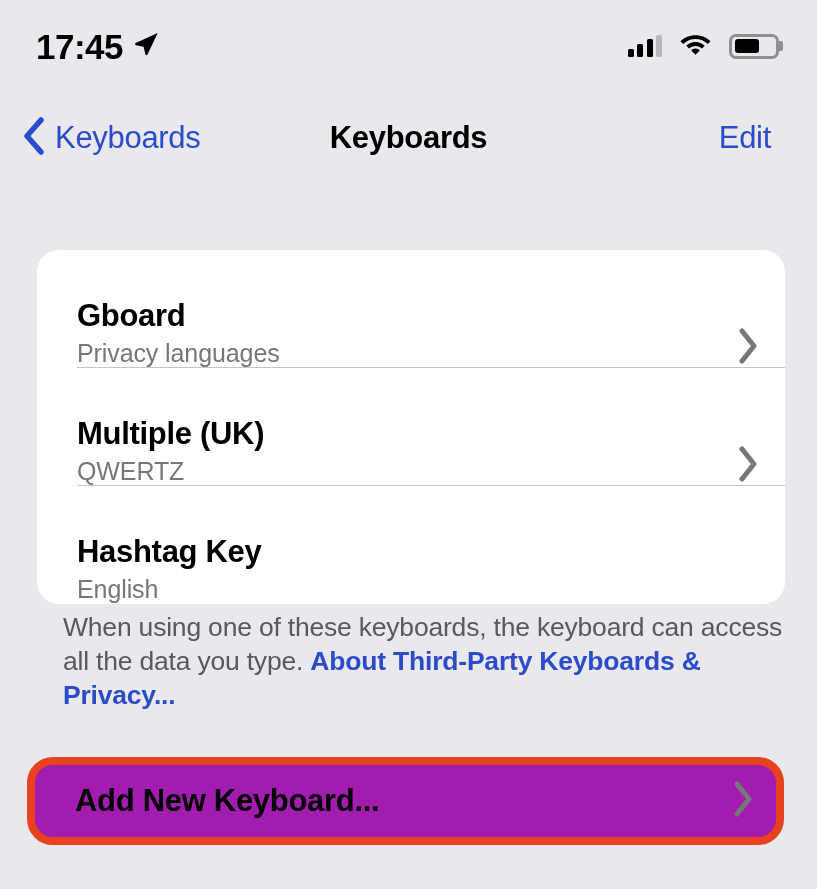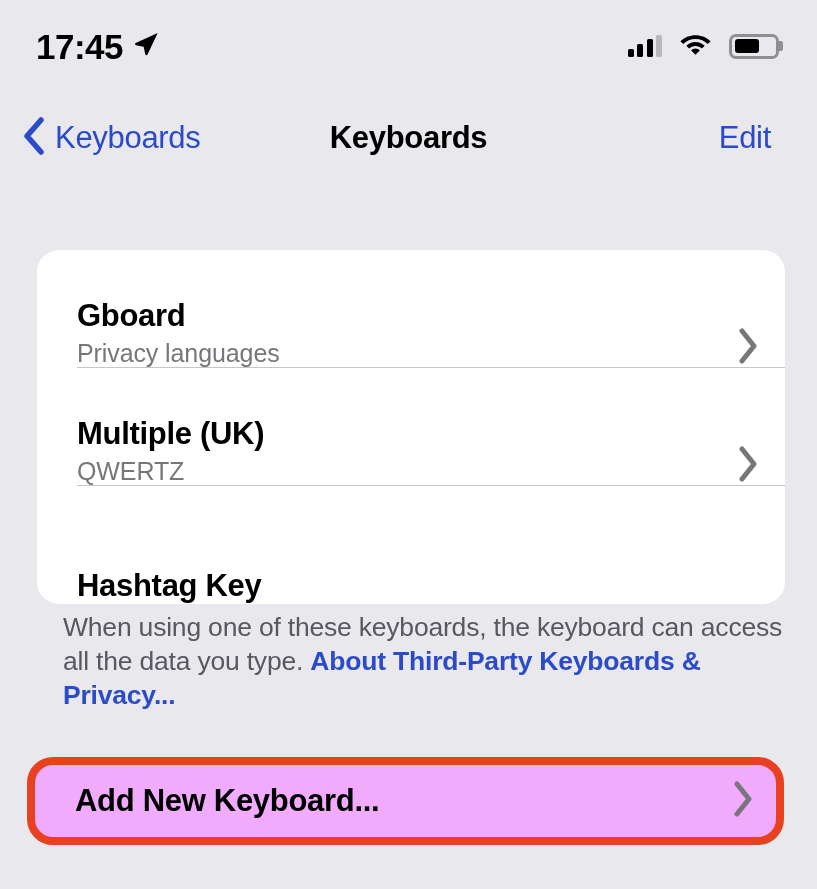--- a/index.html
+++ b/index.html
@@ -220,21 +220,21 @@
 
   
   .add-wrap {
     position: absolute;
     left: 27px;
     top: 757px;
     width: 757px;
     height: 88px;
     border: 8px solid #e8411f;
     border-radius: 26px;
-    background: #f0abfc;
+    background: #a21caf;
     display: flex;
     align-items: center;
     justify-content: space-between;
     padding: 0 22px 0 40px;
     cursor: pointer;
   }
 
   .add-label {
     font-size: 31px;
     font-weight: bold;
@@ -314,20 +314,21 @@
         <svg width="22" height="36" viewBox="0 0 22 36">
           <path d="M5 3 L17 18 L5 33" fill="none" stroke="#76767b" stroke-width="5" stroke-linecap="round" stroke-linejoin="round"></path>
         </svg>
       </span>
       <div class="row-sep"></div>
     </div>
 
     <div class="row">
       <div class="row-text">
         <span class="row-title">Hashtag Key</span>
+        <span class="row-subtitle">English</span>
       </div>
     </div>
 
   </div>
 
   <div class="footer-note">
     <span>When using one of these keyboards, the keyboard can access all the data you type. </span><span class="footer-link">About Third-Party Keyboards &amp; Privacy...</span>
   </div>
 
   <div class="add-wrap">

